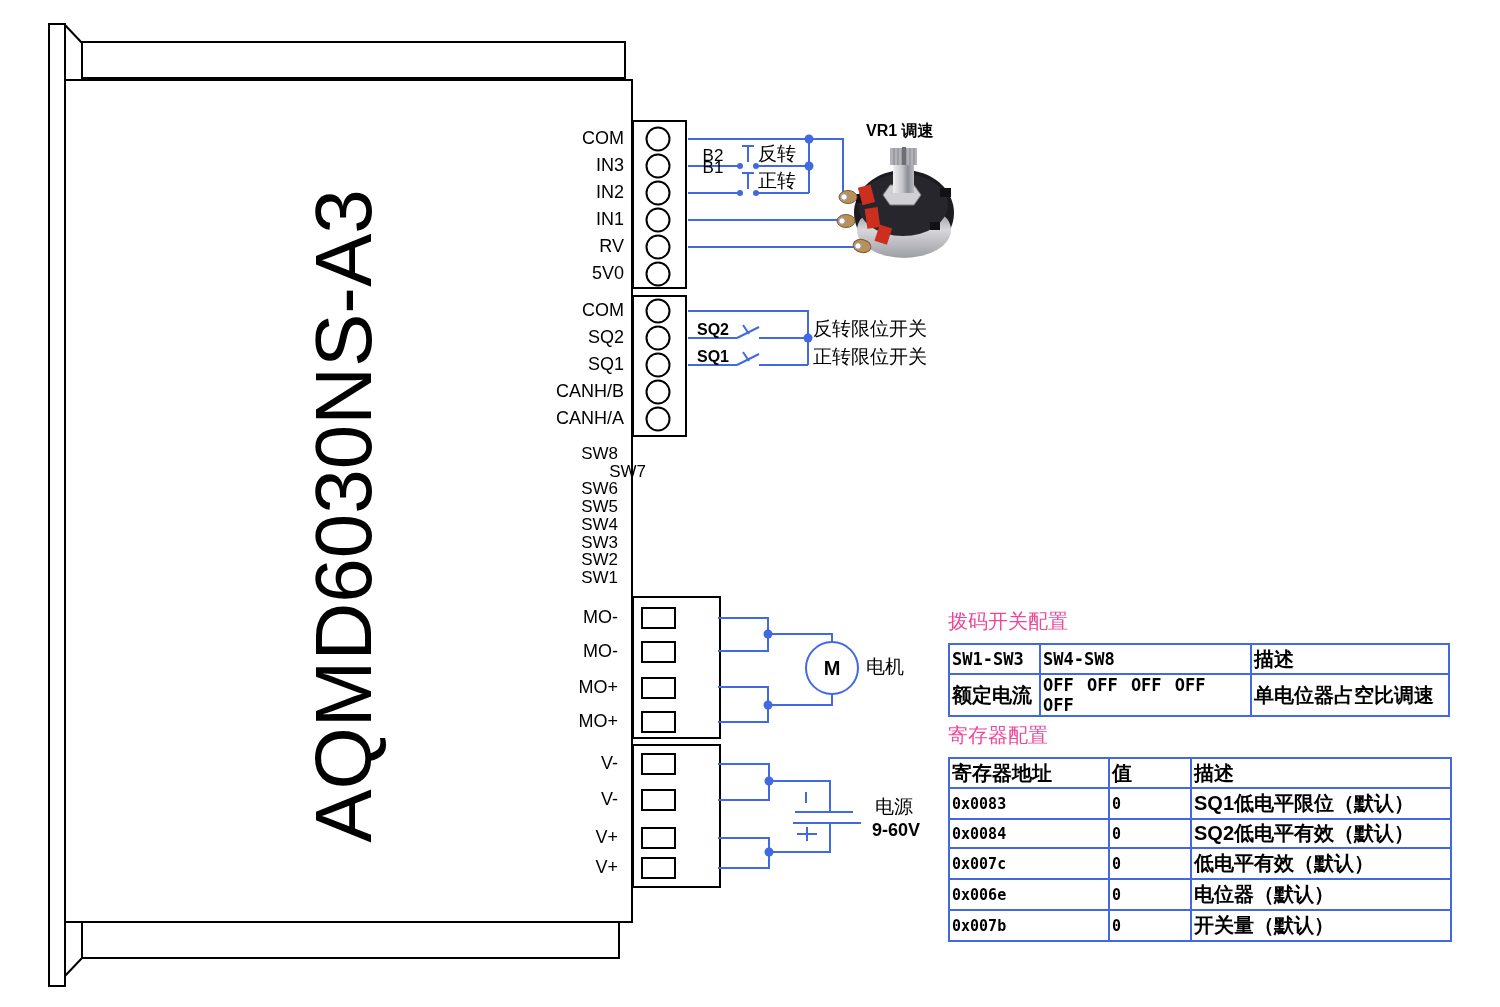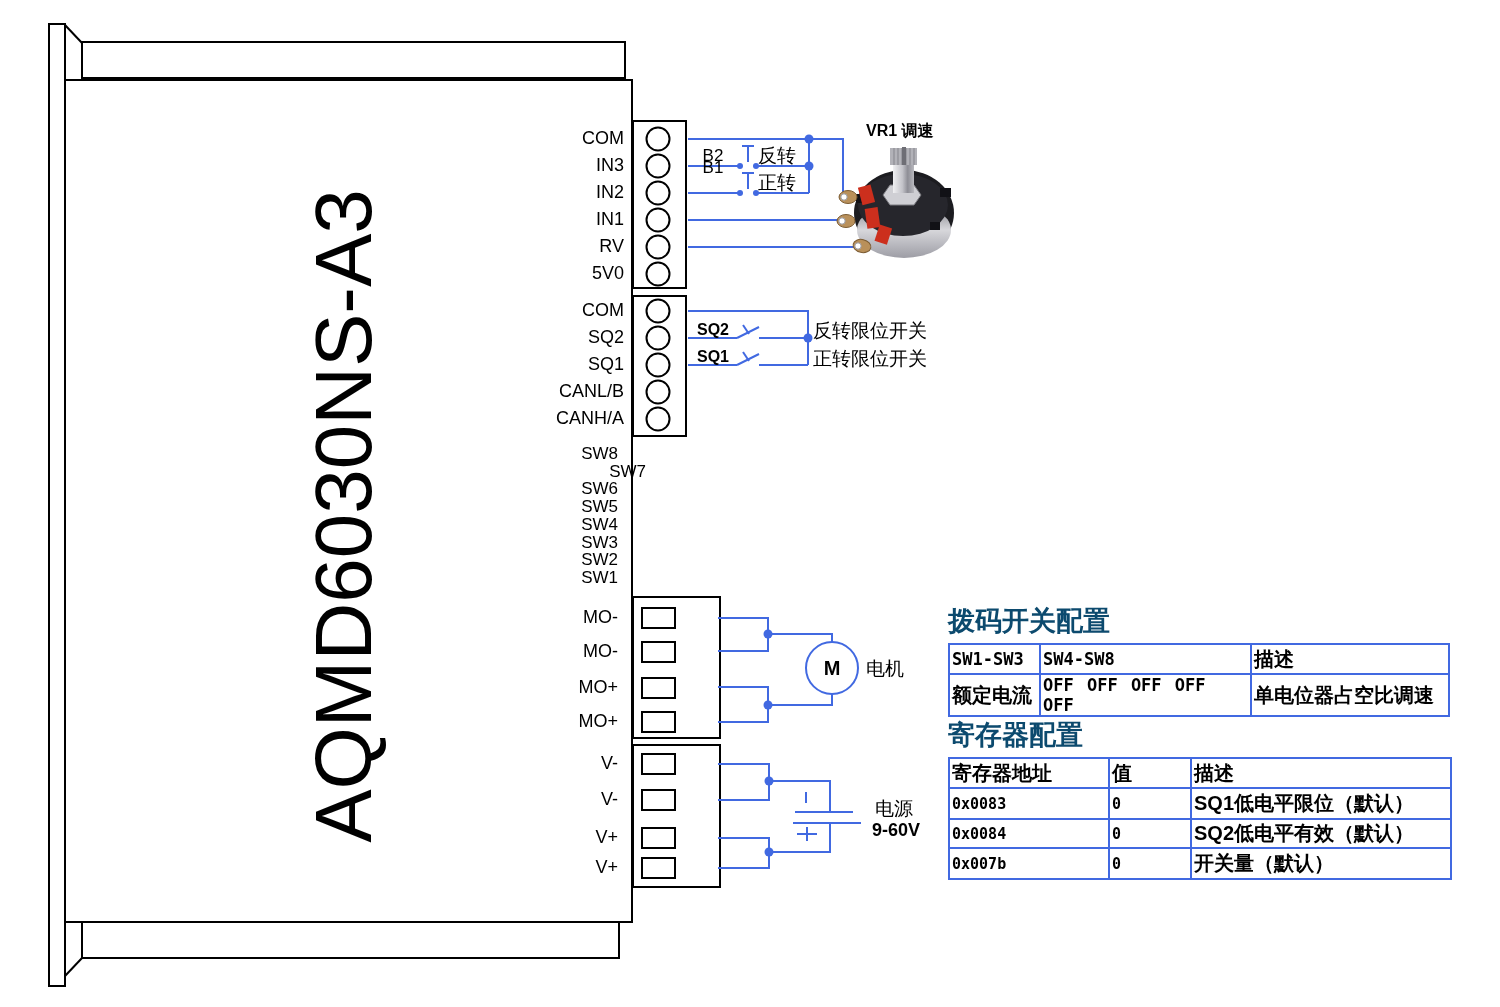--- a/index.html
+++ b/index.html
@@ -14,31 +14,31 @@
   .wirefill{stroke:var(--wire,#4169e1);stroke-width:2px;fill:#fff;}
   .dot {fill:var(--wire,#4169e1);}
 
   
   .lbl{position:absolute;white-space:nowrap;color:var(--text,#000);line-height:1.15;}
   .r{text-align:right;}
   .c{text-align:center;}
   .t18{font-size:18px;}
   .t17{font-size:17px;}
   .t16b{font-size:16px;font-weight:700;}
-  .t19{font-size:19px;font-weight:500;}
+  .t19{font-size:19px;font-weight:500;font-family:Liberation Mono, monospace;}
   .t20m{font-size:20px;font-weight:600;}
   .cond{font-size:18px;font-weight:600;}
 
   .model-text{position:absolute;left:-86px;top:471px;width:860px;height:90px;
       transform:rotate(-90deg);text-align:center;line-height:90px;
       font-size:80px;letter-spacing:0px;color:#000;}
 
   
   .tbl-sec{position:absolute;}
-  .tbl-title{font-size:27px;font-weight:700;color:#0c4a6e;margin:0 0 7px 0;line-height:30px;}
+  .tbl-title{font-size:20px;font-weight:400;color:#ec4899;margin:0 0 7px 0;line-height:30px;}
   table.blue{border-collapse:collapse;table-layout:fixed;}
   table.blue td,table.blue th{border:2px solid var(--table_border,#4169e1);
       padding:0 2px;text-align:left;vertical-align:middle;overflow:hidden;}
   .cjk{font-size:20px;font-weight:700;font-family:"Liberation Sans","DejaVu Sans",sans-serif;}
   .mono{font-family:"DejaVu Sans Mono","Liberation Mono",monospace;font-weight:700;font-size:17px;}
   .mono18{font-family:"DejaVu Sans Mono","Liberation Mono",monospace;font-weight:700;font-size:15px;}
   .offs{word-spacing:3px;}
 </style>
 </head>
 <body>
@@ -204,21 +204,21 @@
 <div class="lbl r t18" style="left:524px;top:128px;width:100px">COM</div>
 <div class="lbl r t18" style="left:524px;top:155px;width:100px">IN3</div>
 <div class="lbl r t18" style="left:524px;top:182px;width:100px">IN2</div>
 <div class="lbl r t18" style="left:524px;top:209px;width:100px">IN1</div>
 <div class="lbl r t18" style="left:524px;top:236px;width:100px">RV</div>
 <div class="lbl r t18" style="left:524px;top:263px;width:100px">5V0</div>
 
 <div class="lbl r t18" style="left:524px;top:300px;width:100px">COM</div>
 <div class="lbl r t18" style="left:524px;top:327px;width:100px">SQ2</div>
 <div class="lbl r t18" style="left:524px;top:354px;width:100px">SQ1</div>
-<div class="lbl r t18" style="left:524px;top:381px;width:100px">CANL/B</div>
+<div class="lbl r t18" style="left:524px;top:381px;width:100px">CANH/B</div>
 <div class="lbl r t18" style="left:524px;top:408px;width:100px">CANH/A</div>
 
 <div class="lbl r t17" style="left:528px;top:444px;width:90px">SW8</div>
 <div class="lbl r t17" style="left:556px;top:462px;width:90px">SW7</div>
 <div class="lbl r t17" style="left:528px;top:479px;width:90px">SW6</div>
 <div class="lbl r t17" style="left:528px;top:497px;width:90px">SW5</div>
 <div class="lbl r t17" style="left:528px;top:515px;width:90px">SW4</div>
 <div class="lbl r t17" style="left:528px;top:533px;width:90px">SW3</div>
 <div class="lbl r t17" style="left:528px;top:550px;width:90px">SW2</div>
 <div class="lbl r t17" style="left:528px;top:568px;width:90px">SW1</div>
@@ -292,20 +292,30 @@
       <td class="mono18">0x0083</td>
       <td class="mono18">0</td>
       <td class="cjk">SQ1低电平限位（默认）</td>
     </tr>
     <tr style="height:19px">
       <td class="mono18">0x0084</td>
       <td class="mono18">0</td>
       <td class="cjk">SQ2低电平有效（默认）</td>
     </tr>
     <tr style="height:31px">
+      <td class="mono18">0x007c</td>
+      <td class="mono18">0</td>
+      <td class="cjk">低电平有效（默认）</td>
+    </tr>
+    <tr style="height:31px">
+      <td class="mono18">0x006e</td>
+      <td class="mono18">0</td>
+      <td class="cjk">电位器（默认）</td>
+    </tr>
+    <tr style="height:31px">
       <td class="mono18">0x007b</td>
       <td class="mono18">0</td>
       <td class="cjk">开关量（默认）</td>
     </tr>
   </tbody>
       </table>
 </div>
 
 </div>
 

